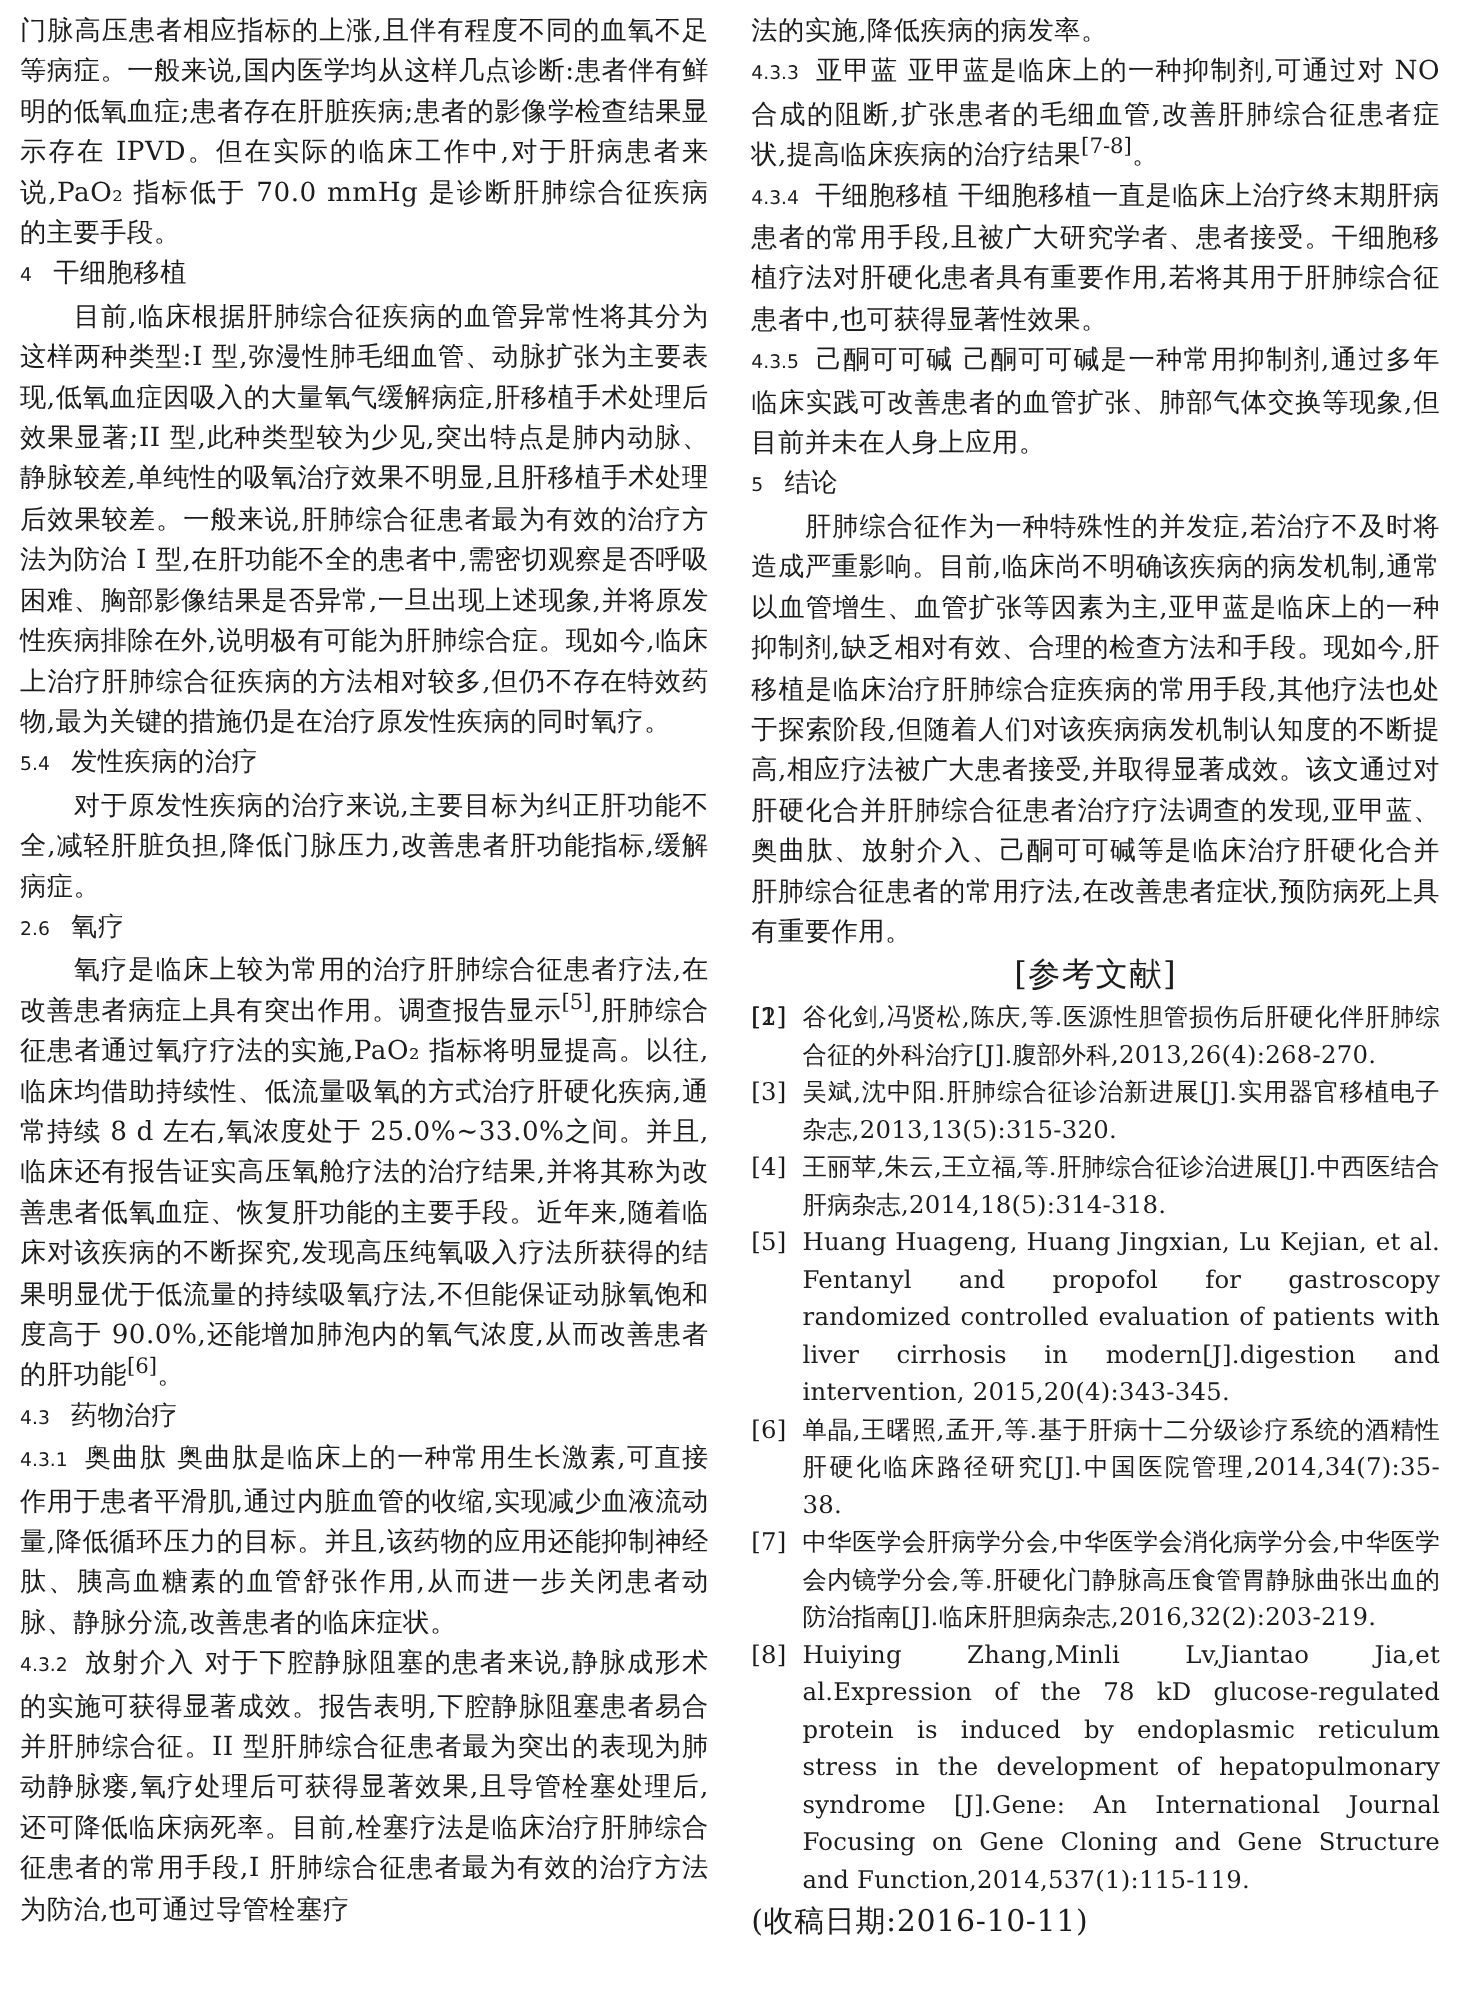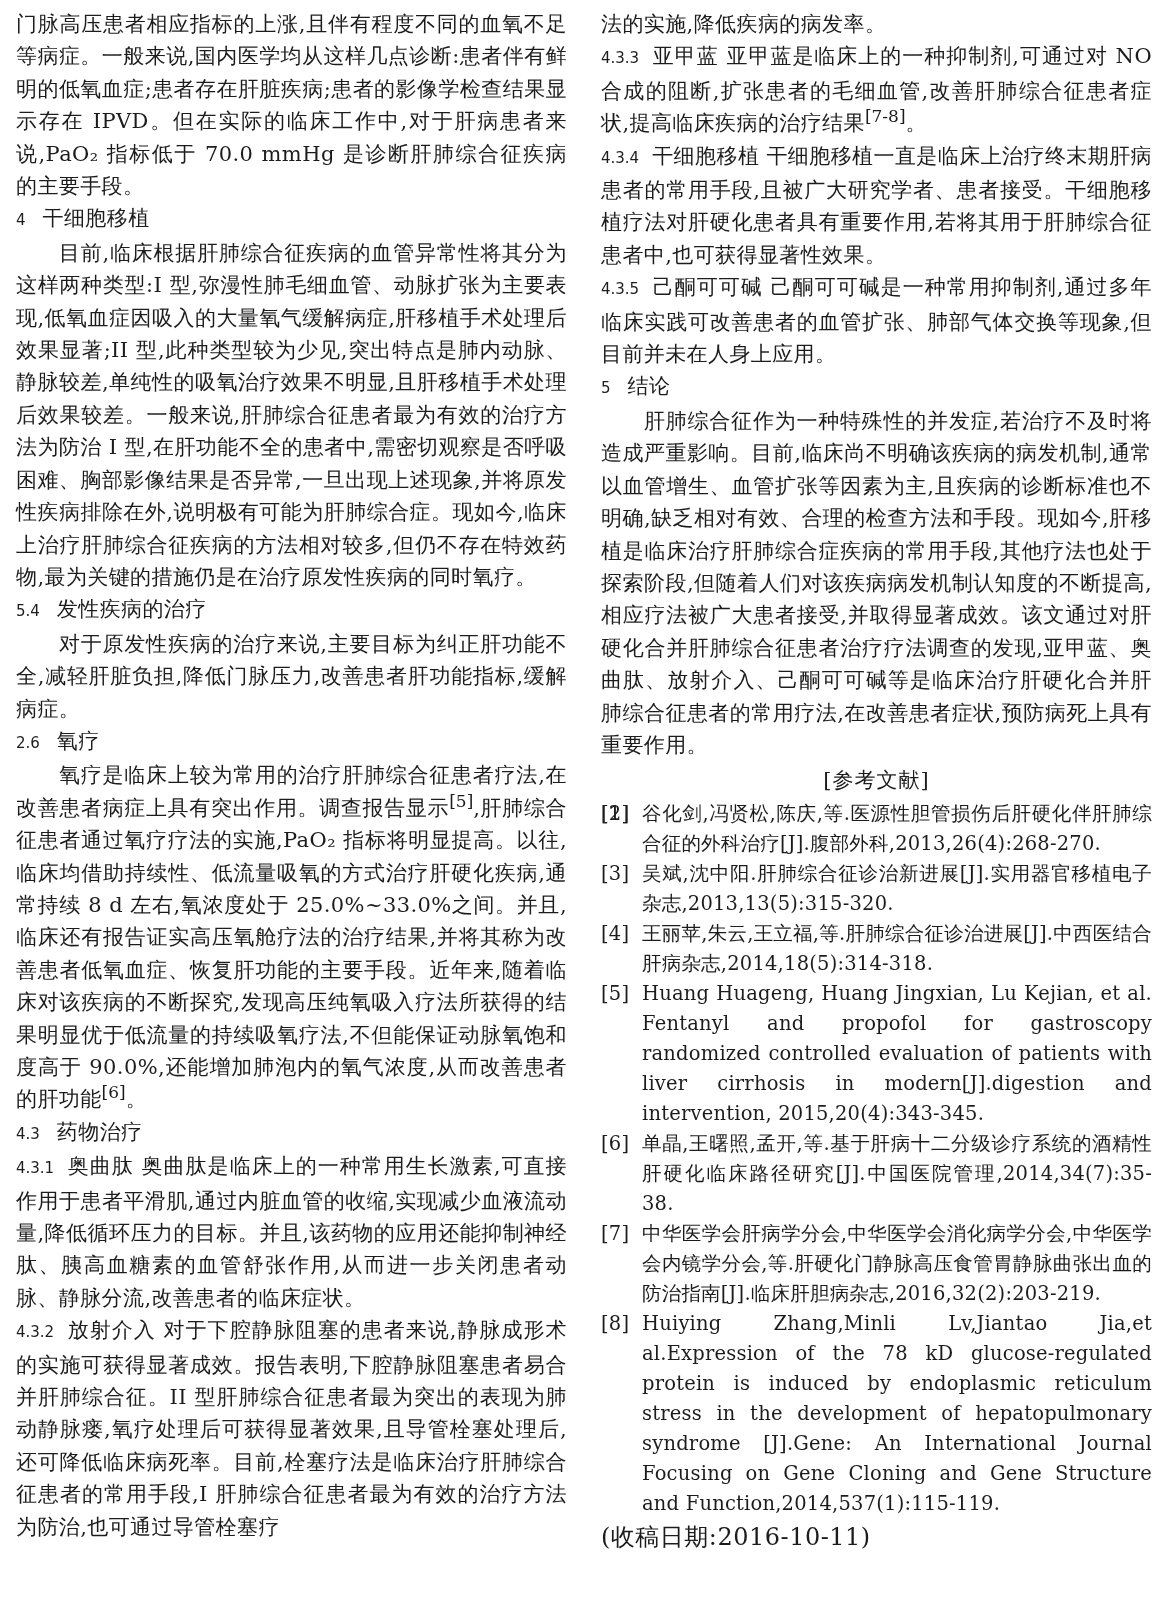--- a/index.html
+++ b/index.html
@@ -52,21 +52,21 @@
   .para .seg-num { margin-right: 13px; }
   sup.cite {
     font-size: 17px;
     line-height: 0;
     vertical-align: super;
     letter-spacing: 0;
   }
   
   .refs-heading {
     margin: 2px 0;
-    font-size: 21px;
+    font-size: 26px;
     line-height: 34px;
     text-align: center;
     letter-spacing: 1px;
   }
   .ref {
     position: relative;
     margin: 0;
     padding-left: 41px;
     font-size: 19.5px;
     line-height: 30px;
@@ -103,21 +103,21 @@
       <div class="heading"><span class="seg-num">4.3</span><span>药物治疗</span></div>
       <p class="para"><span class="seg-num">4.3.1</span><span>奥曲肽  奥曲肽是临床上的一种常用生长激素,可直接作用于患者平滑肌,通过内脏血管的收缩,实现减少血液流动量,降低循环压力的目标。并且,该药物的应用还能抑制神经肽、胰高血糖素的血管舒张作用,从而进一步关闭患者动脉、静脉分流,改善患者的临床症状。</span></p>
       <p class="para"><span class="seg-num">4.3.2</span><span>放射介入  对于下腔静脉阻塞的患者来说,静脉成形术的实施可获得显著成效。报告表明,下腔静脉阻塞患者易合并肝肺综合征。II 型肝肺综合征患者最为突出的表现为肺动静脉瘘,氧疗处理后可获得显著效果,且导管栓塞处理后,还可降低临床病死率。目前,栓塞疗法是临床治疗肝肺综合征患者的常用手段,I 肝肺综合征患者最为有效的治疗方法为防治,也可通过导管栓塞疗</span></p>
     </div>
   <div class="column" id="col-right">
       <p class="para"><span>法的实施,降低疾病的病发率。</span></p>
       <p class="para"><span class="seg-num">4.3.3</span><span>亚甲蓝  亚甲蓝是临床上的一种抑制剂,可通过对 NO 合成的阻断,扩张患者的毛细血管,改善肝肺综合征患者症状,提高临床疾病的治疗结果</span><sup class="cite">[7-8]</sup><span>。</span></p>
       <p class="para"><span class="seg-num">4.3.4</span><span>干细胞移植  干细胞移植一直是临床上治疗终末期肝病患者的常用手段,且被广大研究学者、患者接受。干细胞移植疗法对肝硬化患者具有重要作用,若将其用于肝肺综合征患者中,也可获得显著性效果。</span></p>
       <p class="para"><span class="seg-num">4.3.5</span><span>己酮可可碱  己酮可可碱是一种常用抑制剂,通过多年临床实践可改善患者的血管扩张、肺部气体交换等现象,但目前并未在人身上应用。</span></p>
       <div class="heading"><span class="seg-num">5</span><span>结论</span></div>
-      <p class="para indent"><span>肝肺综合征作为一种特殊性的并发症,若治疗不及时将造成严重影响。目前,临床尚不明确该疾病的病发机制,通常以血管增生、血管扩张等因素为主,且疾病的诊断标准也不明确,缺乏相对有效、合理的检查方法和手段。现如今,肝移植是临床治疗肝肺综合症疾病的常用手段,其他疗法也处于探索阶段,但随着人们对该疾病病发机制认知度的不断提高,相应疗法被广大患者接受,并取得显著成效。该文通过对肝硬化合并肝肺综合征患者治疗疗法调查的发现,亚甲蓝、奥曲肽、放射介入、己酮可可碱等是临床治疗肝硬化合并肝肺综合征患者的常用疗法,在改善患者症状,预防病死上具有重要作用。</span></p>
+      <p class="para indent"><span>肝肺综合征作为一种特殊性的并发症,若治疗不及时将造成严重影响。目前,临床尚不明确该疾病的病发机制,通常以血管增生、血管扩张等因素为主,亚甲蓝是临床上的一种抑制剂,缺乏相对有效、合理的检查方法和手段。现如今,肝移植是临床治疗肝肺综合症疾病的常用手段,其他疗法也处于探索阶段,但随着人们对该疾病病发机制认知度的不断提高,相应疗法被广大患者接受,并取得显著成效。该文通过对肝硬化合并肝肺综合征患者治疗疗法调查的发现,亚甲蓝、奥曲肽、放射介入、己酮可可碱等是临床治疗肝硬化合并肝肺综合征患者的常用疗法,在改善患者症状,预防病死上具有重要作用。</span></p>
       <div class="refs-heading">[参考文献]</div>
       <div class="ref"><span class="ref-marker">[1]</span></div>
       <div class="ref"><span class="ref-marker">[2]</span><span class="ref-text">谷化剑,冯贤松,陈庆,等.医源性胆管损伤后肝硬化伴肝肺综合征的外科治疗[J].腹部外科,2013,26(4):268-270.</span></div>
       <div class="ref"><span class="ref-marker">[3]</span><span class="ref-text">吴斌,沈中阳.肝肺综合征诊治新进展[J].实用器官移植电子杂志,2013,13(5):315-320.</span></div>
       <div class="ref"><span class="ref-marker">[4]</span><span class="ref-text">王丽苹,朱云,王立福,等.肝肺综合征诊治进展[J].中西医结合肝病杂志,2014,18(5):314-318.</span></div>
       <div class="ref"><span class="ref-marker">[5]</span><span class="ref-text">Huang Huageng, Huang Jingxian, Lu Kejian, et al. Fentanyl and propofol for gastroscopy randomized controlled evaluation of patients with liver cirrhosis in modern[J].digestion and intervention, 2015,20(4):343-345.</span></div>
       <div class="ref"><span class="ref-marker">[6]</span><span class="ref-text">单晶,王曙照,孟开,等.基于肝病十二分级诊疗系统的酒精性肝硬化临床路径研究[J].中国医院管理,2014,34(7):35-38.</span></div>
       <div class="ref"><span class="ref-marker">[7]</span><span class="ref-text">中华医学会肝病学分会,中华医学会消化病学分会,中华医学会内镜学分会,等.肝硬化门静脉高压食管胃静脉曲张出血的防治指南[J].临床肝胆病杂志,2016,32(2):203-219.</span></div>
       <div class="ref"><span class="ref-marker">[8]</span><span class="ref-text">Huiying Zhang,Minli Lv,Jiantao Jia,et al.Expression of the 78 kD glucose-regulated protein is induced by endoplasmic reticulum stress in the development of hepatopulmonary syndrome [J].Gene: An International Journal Focusing on Gene Cloning and Gene Structure and Function,2014,537(1):115-119.</span></div>
       <div class="date-line">(收稿日期:2016-10-11)</div>

